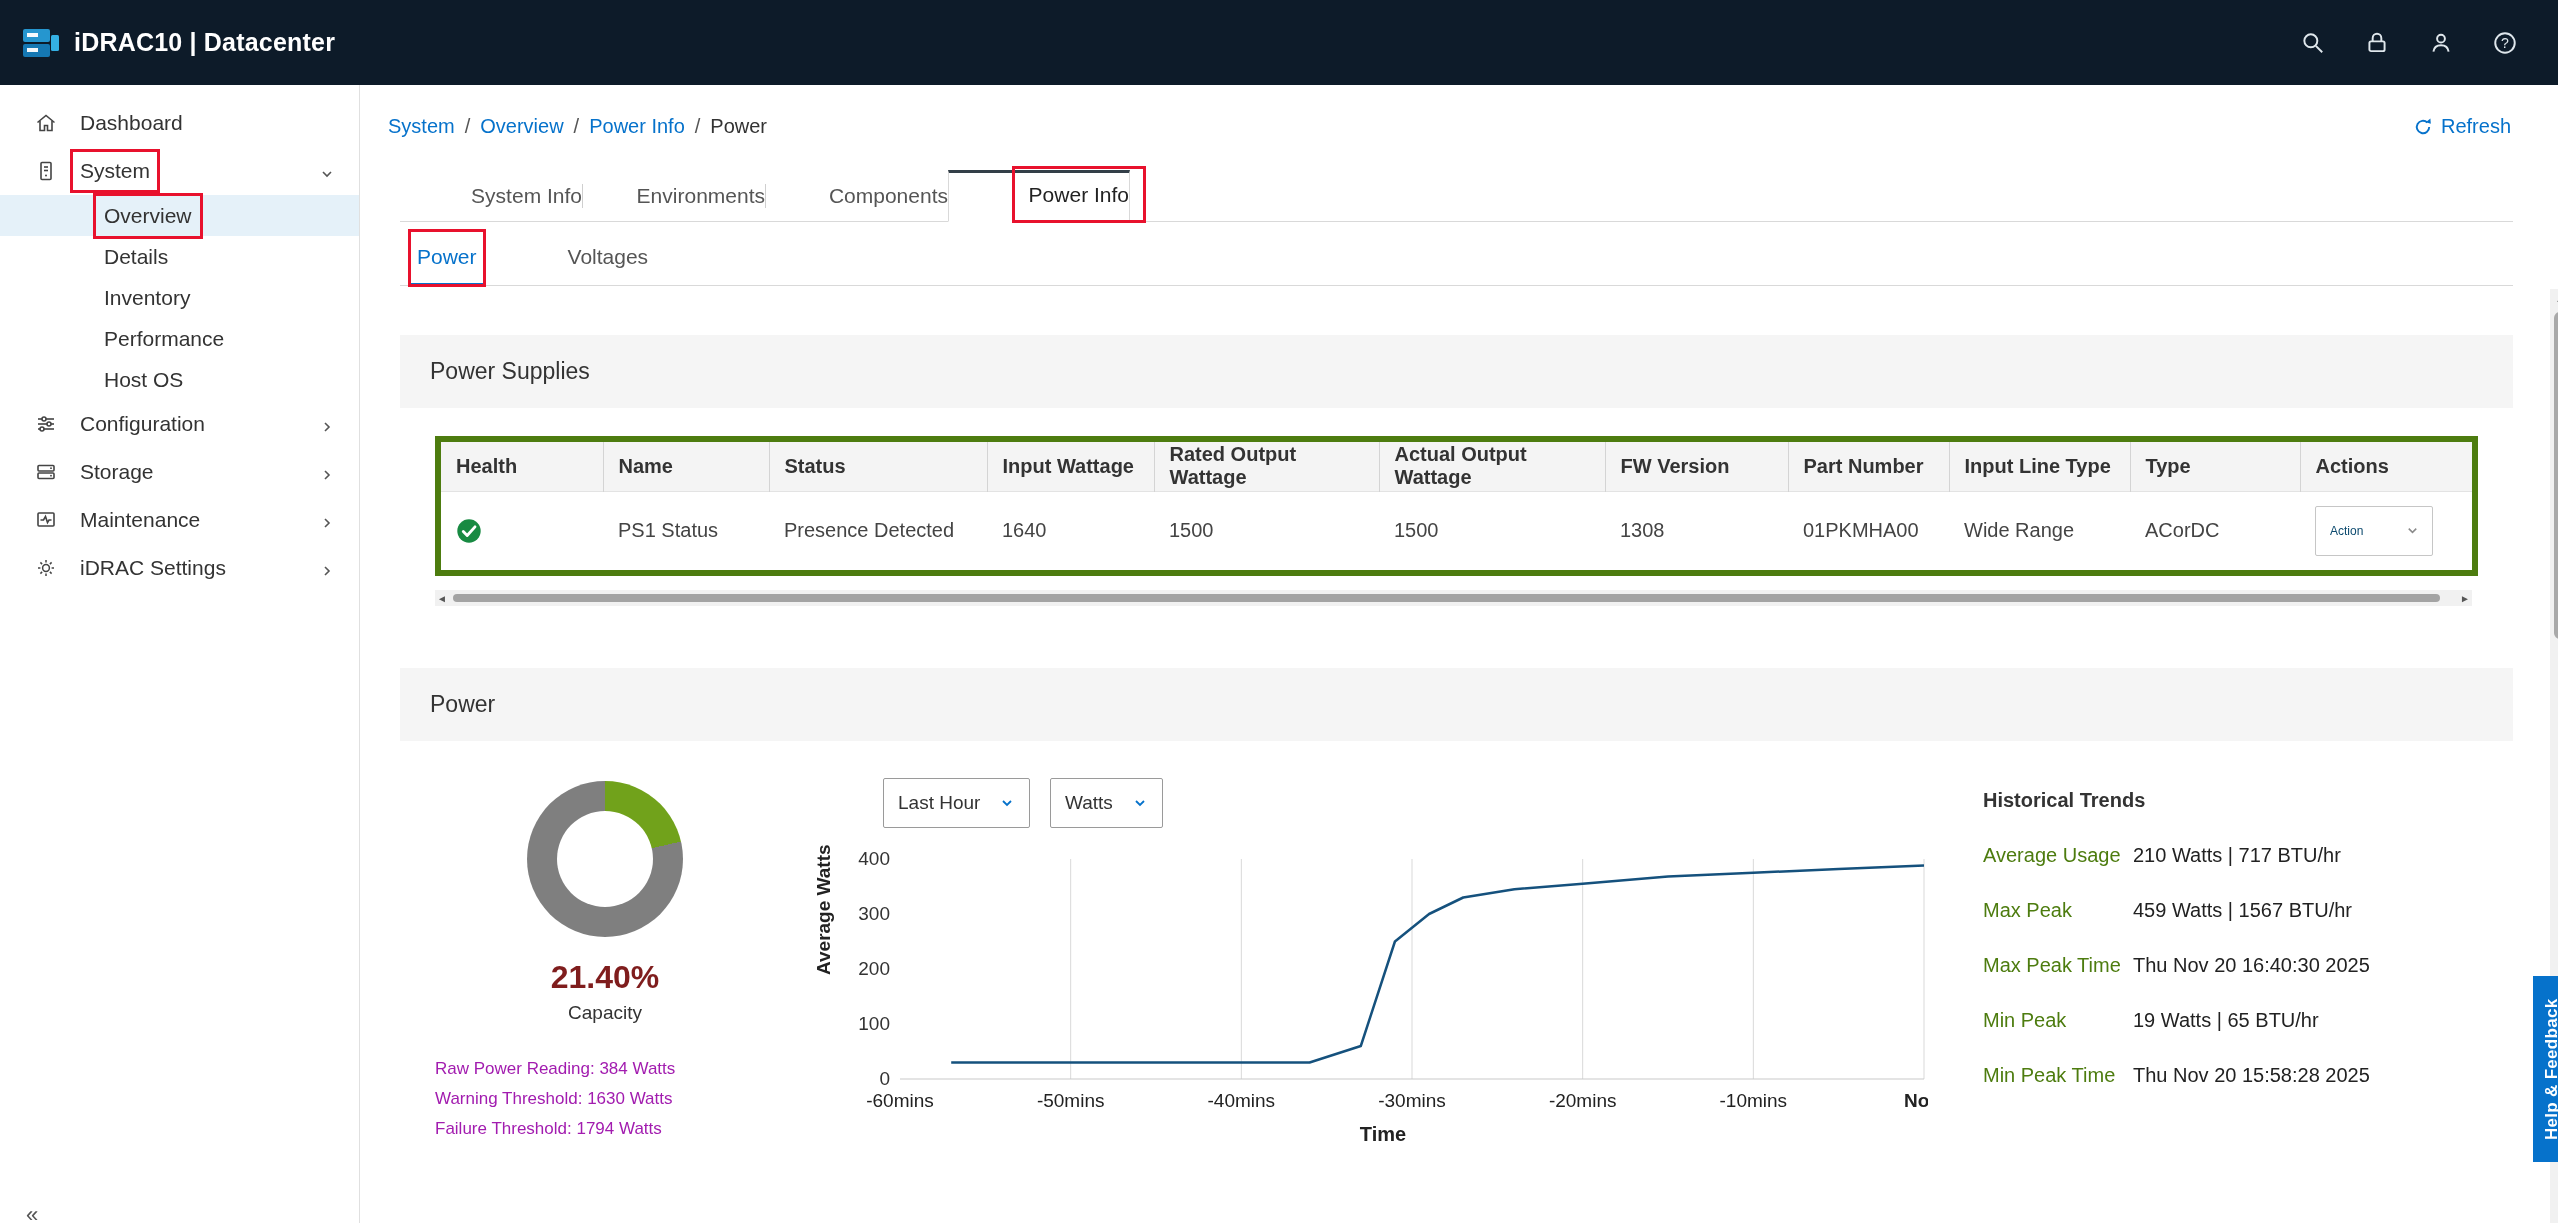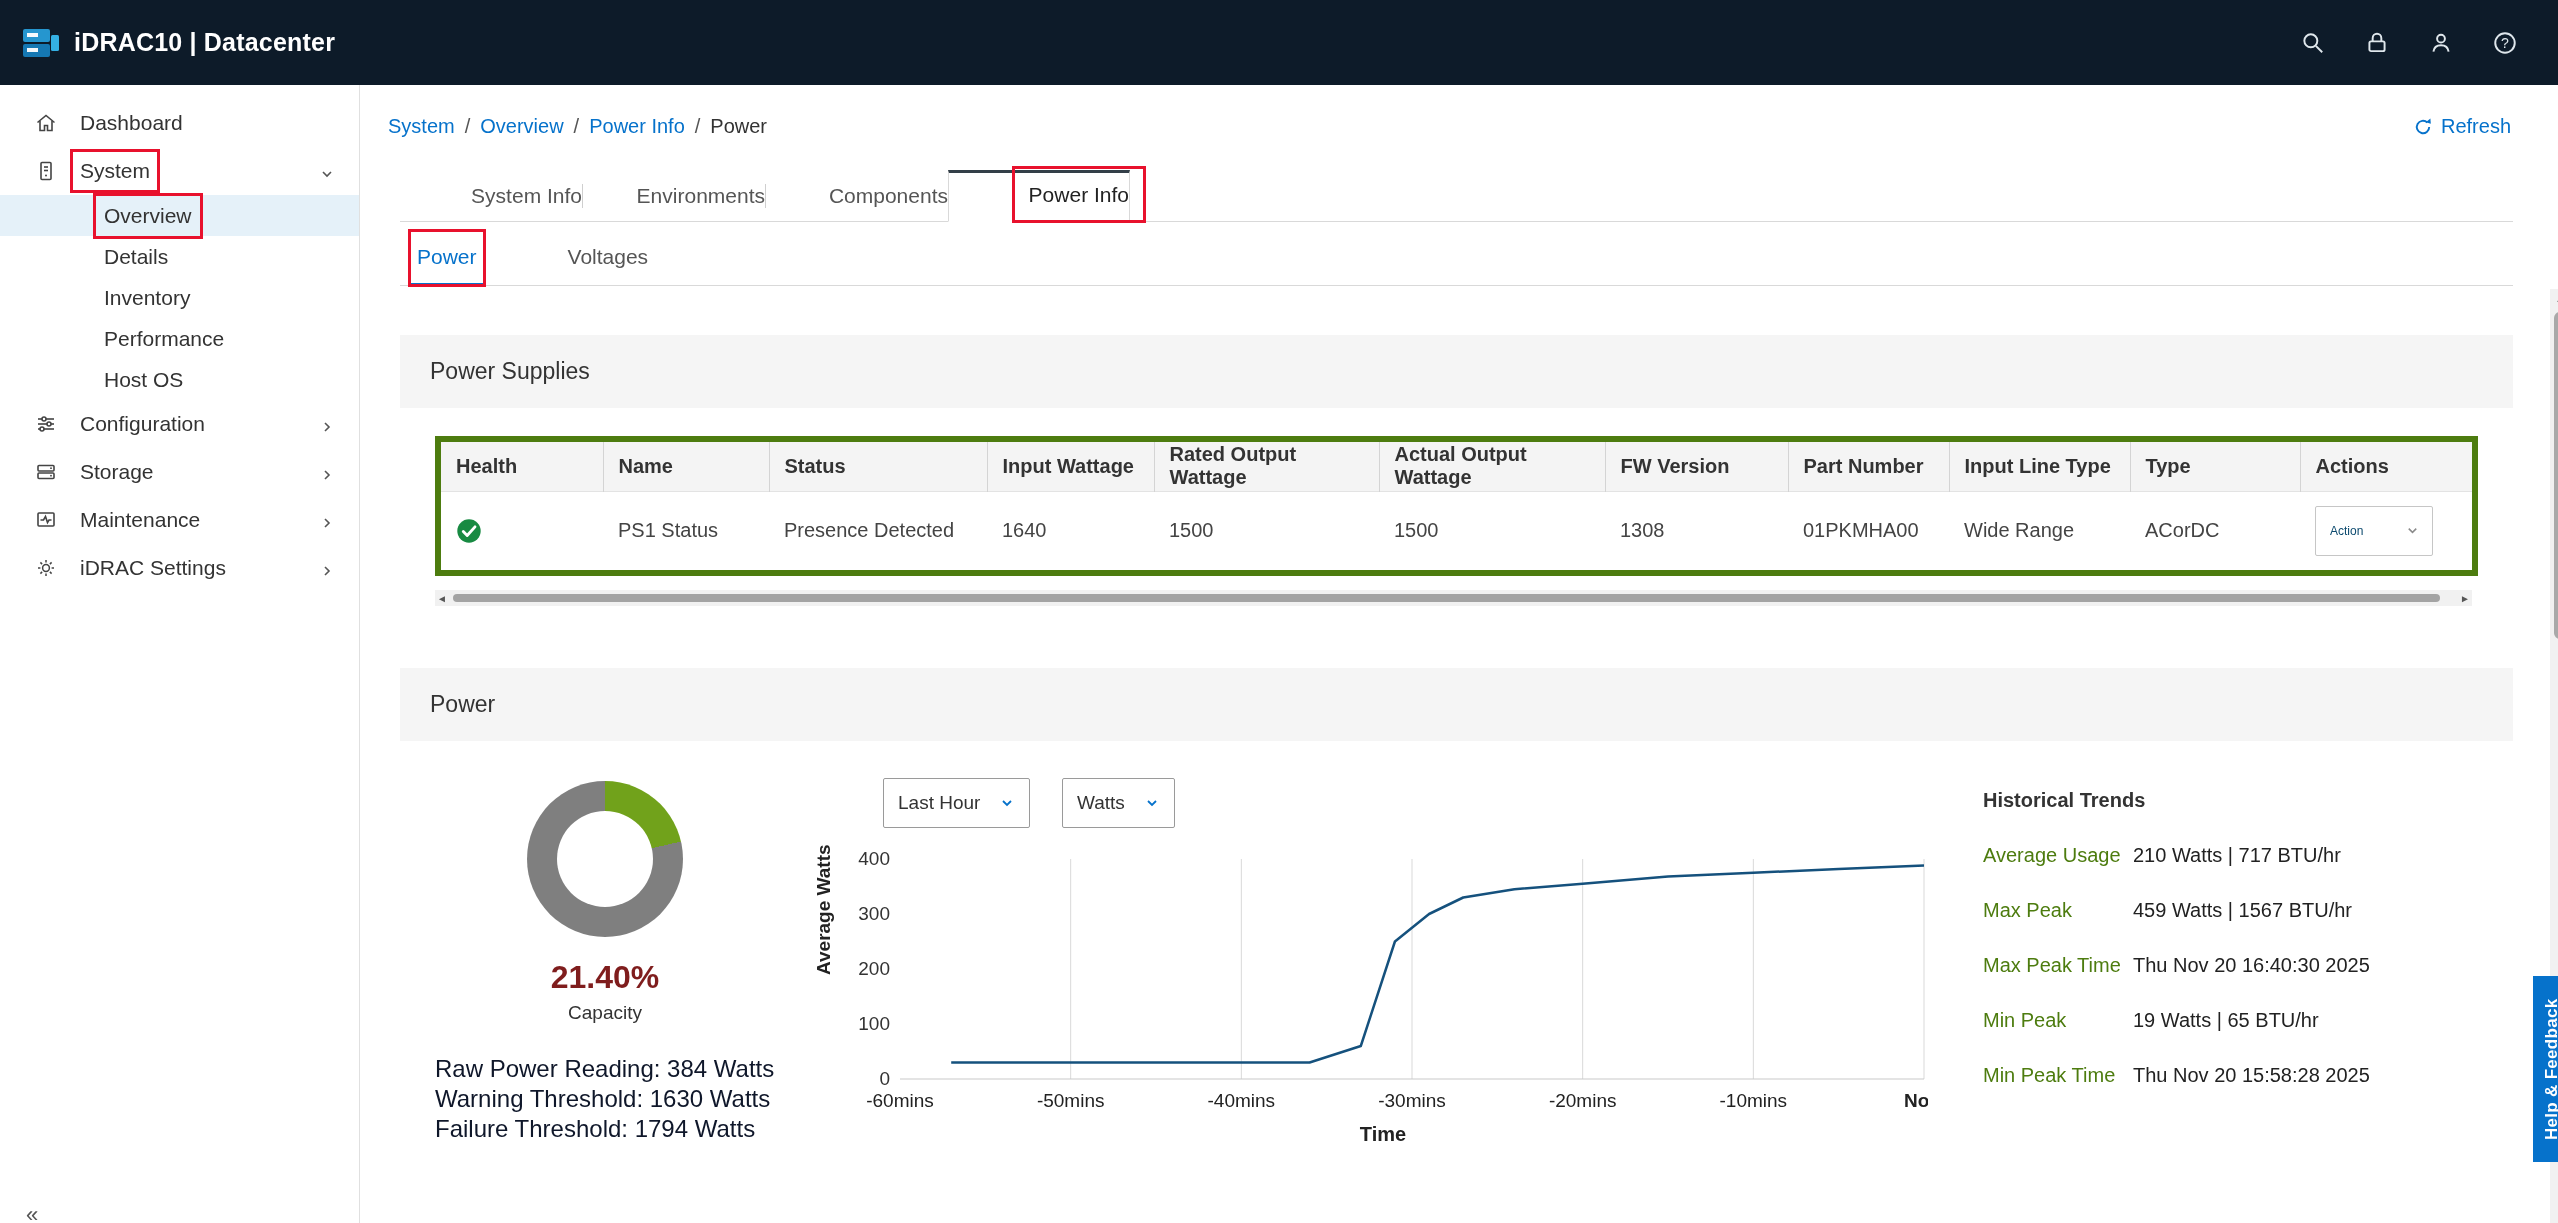--- a/index.html
+++ b/index.html
@@ -88,28 +88,28 @@
     background:#a3a3a3; border-radius:4px; cursor:grab; }
 
   
   .power-body { display:flex; padding:0; background:#fff; min-height:500px; }
   .gauge-col { width:410px; padding-left:35px; }
   .gauge-center { width:340px; text-align:center; }
   .donut { width:156px; height:156px; border-radius:50%; margin:40px auto 0 auto; position:relative; }
   .donut::after { content:""; position:absolute; inset:30px; background:#fff; border-radius:50%; }
   .cap-pct { font-size:32px; font-weight:700; color:#7f1d1d; margin-top:22px; }
   .cap-label { font-size:19px; color:#333; margin-top:6px; }
-  .readings { margin-top:30px; font-size:24px; color:#0f172a; line-height:30px; }
+  .readings { margin-top:30px; font-size:17px; color:#a21caf; line-height:30px; }
 
   .chart-col { display:flex; margin-left:0; }
   .ylabel { width:28px; margin-top:19px; display:flex; align-items:center; justify-content:center;
     writing-mode:vertical-rl; transform:rotate(180deg); font-size:19px; font-weight:700; color:#222;
     height:300px; }
   .chart-inner { display:flex; flex-direction:column; }
-  .selects-row { margin:37px 0 0 45px; display:flex; gap:32px; }
+  .selects-row { margin:37px 0 0 45px; display:flex; gap:20px; }
   .select-box { height:50px; border:1px solid #9a9a9a; border-radius:2px; background:#fff;
     display:flex; align-items:center; justify-content:space-between; padding:0 14px;
     font-size:19px; color:#333; cursor:pointer; }
   .sel-range { width:147px; }
   .sel-unit  { width:113px; }
   .xlabel { text-align:center; font-size:20px; font-weight:700; color:#222; margin-top:4px;
     width:1090px; }
 
   .trends-col { padding:48px 0 0 55px; width:520px; }
   .trends-title { font-size:20px; font-weight:700; color:#333; }

